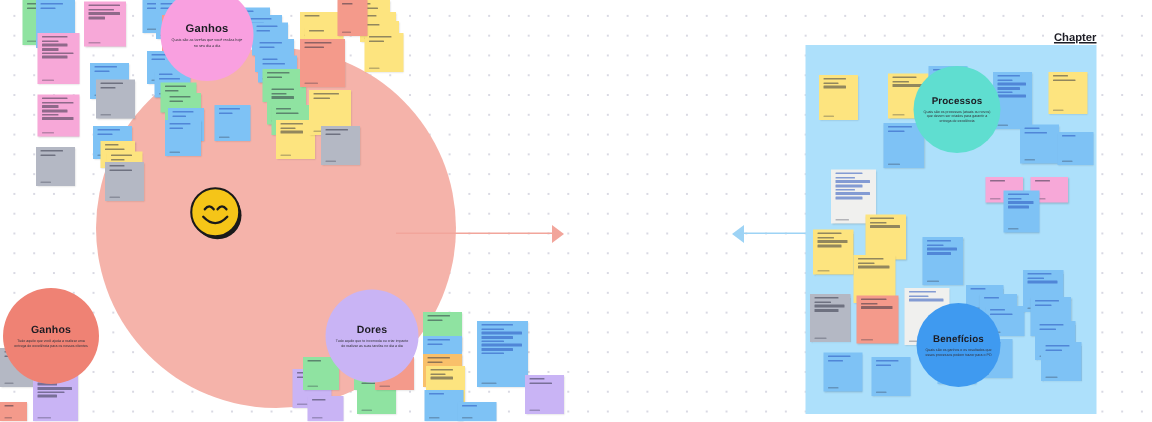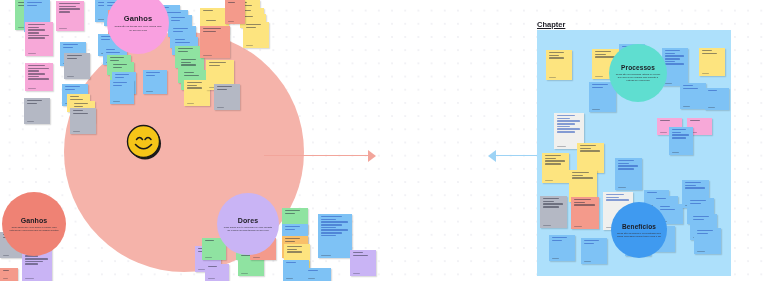--- a/index.html
+++ b/index.html
@@ -102,21 +102,21 @@
   #right-panel {
     position: absolute;
     left: 537px; top: 30px;
     width: 194px; height: 246px;
     background: #ade0fb;
   }
   #chapter-title {
     position: absolute;
     left: 537px; top: 20px;
     width: 194px;
-    text-align: left;
+    text-align: right;
     font-size: 7.5px;
     font-weight: bold;
     color: #1d1d25;
     text-decoration: underline;
   }
 
   
   #smiley {
     position: absolute;
     left: 124px; top: 122px;

